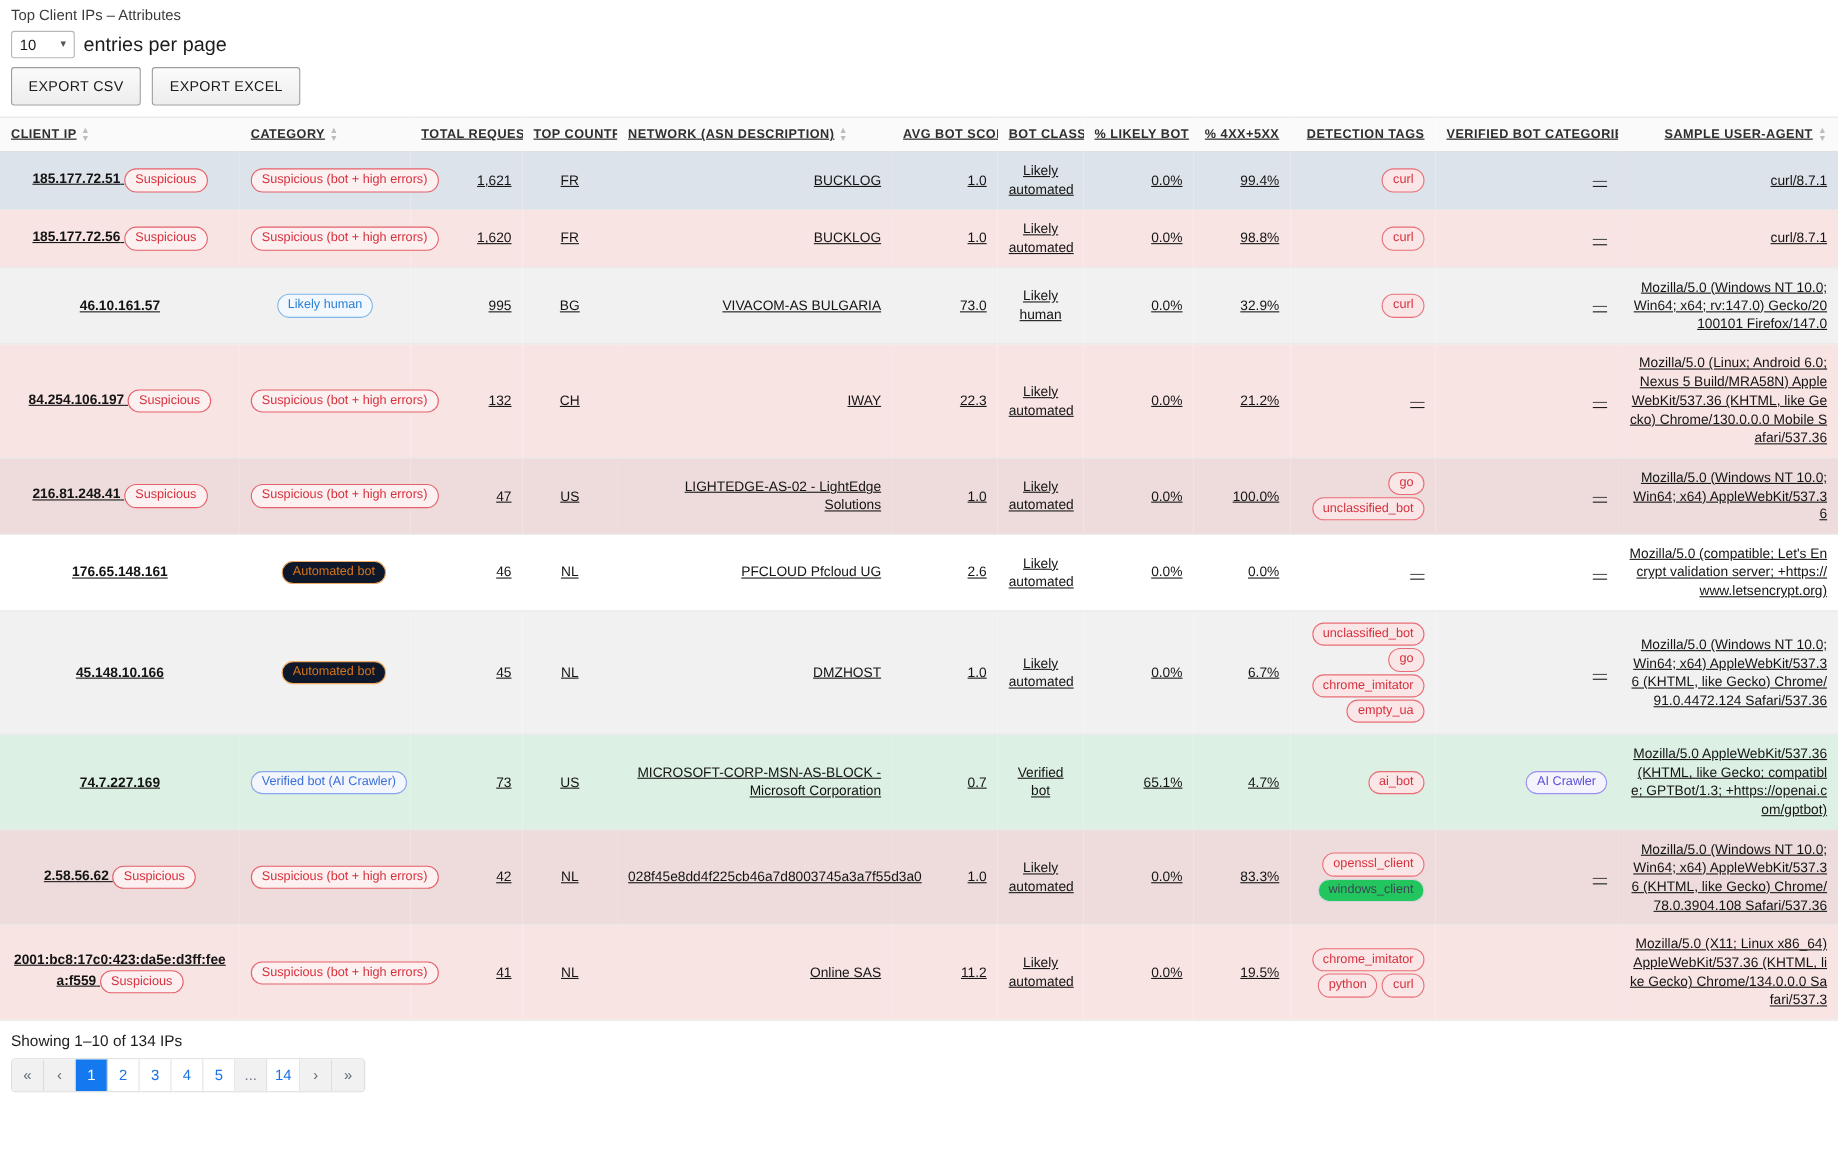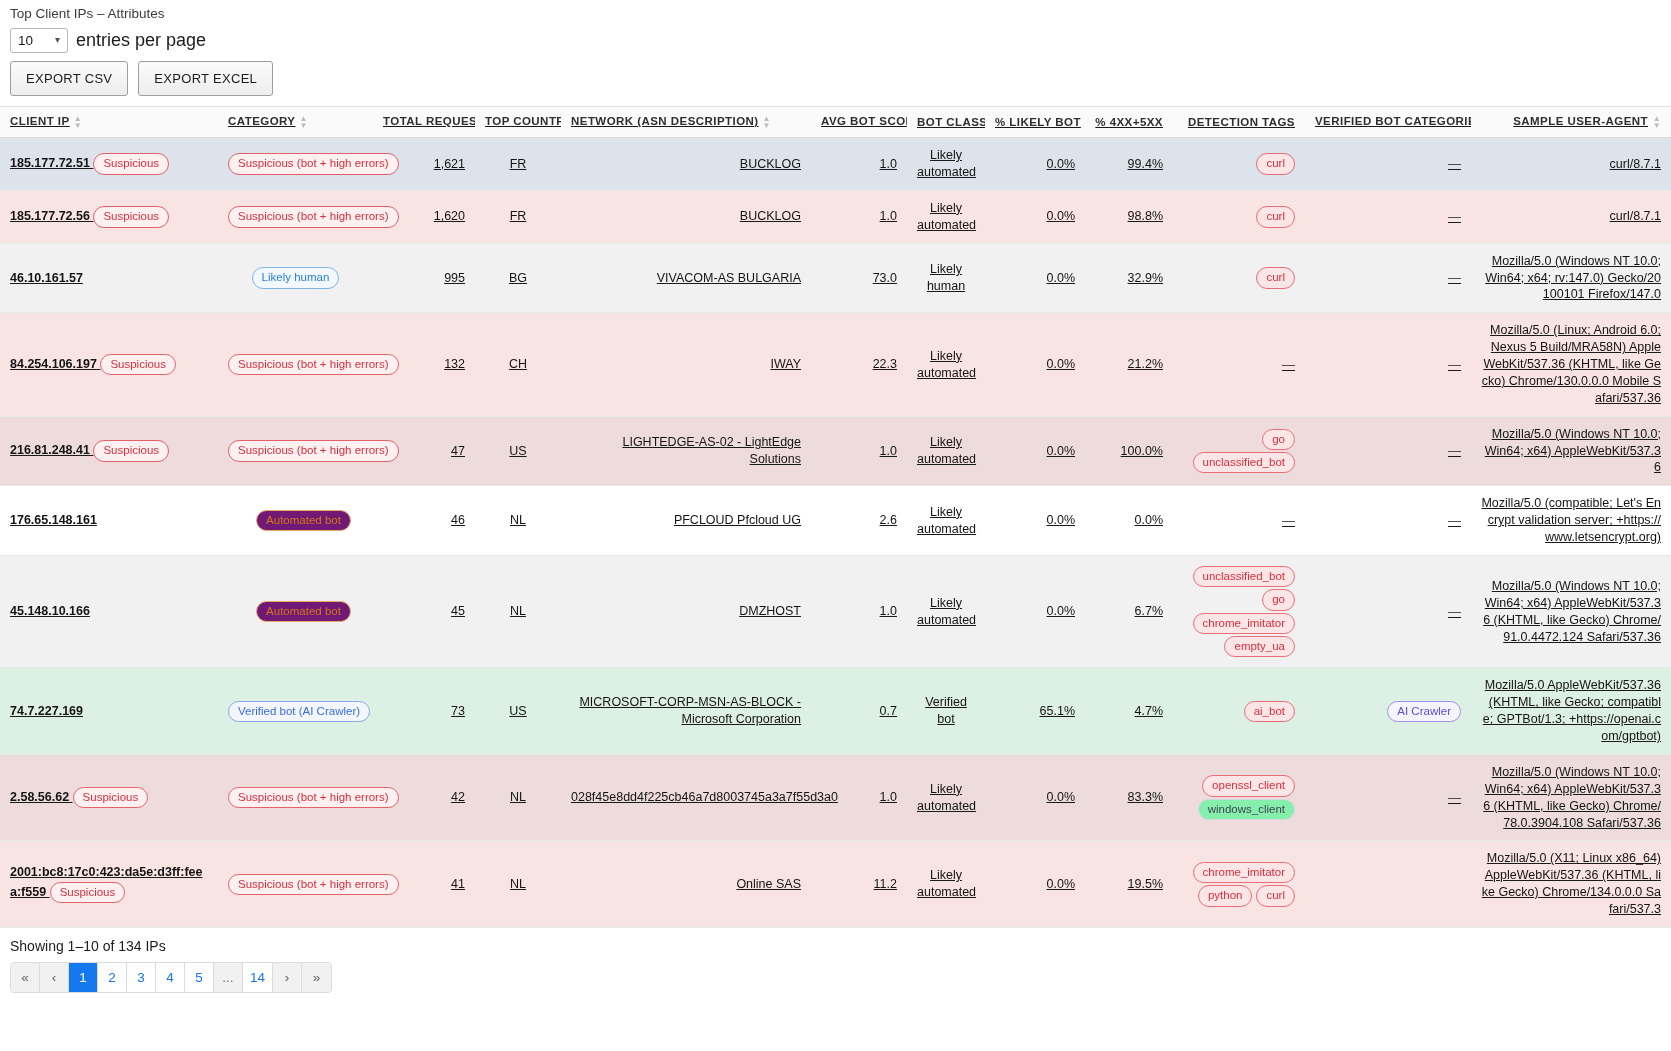--- a/index.html
+++ b/index.html
@@ -123,38 +123,38 @@
   tr.row-plain td { background: #ffffff; }
   tr.row-alt   td { background: #f1f1f1; }
   tr.row-ok    td { background: #ddf0e4; }
 
   .ip {
     font-weight: bold;
     font-size: 12.5px;
     white-space: normal;
     word-break: break-all;
   }
-  .ip-cell { text-align: left; }
+  .ip-cell { text-align: center; }
 
   .pill {
     display: inline-block;
     border-radius: 11px;
     padding: 2px 9px 3px 9px;
     font-size: 11.5px;
     line-height: 1.25;
     white-space: nowrap;
     border: 1px solid transparent;
     margin: 1px 0;
   }
   .pill-sus   { color: #d6303c; border-color: #e4606a; background: #fdf0f1; }
   .pill-human { color: #2b7fd4; border-color: #7fb6e8; background: #f2f8fd; }
-  .pill-auto  { color: #d4761b; border-color: #edab62; background: #701a75; margin-left: 16px; }
+  .pill-auto  { color: #d4761b; border-color: #edab62; background: #0f172a; margin-left: 16px; }
   .pill-ver   { color: #3a6ed8; border-color: #89a7ea; background: #f4f6fe; }
   .pill-tag   { color: #d6303c; border-color: #e96d76; background: #fbe6e7; }
-  .pill-tag-n { color: #3d4756; border-color: #d4d8de; background: #86efac; }
+  .pill-tag-n { color: #3d4756; border-color: #d4d8de; background: #22c55e; }
   .pill-aicr  { color: #5a4fd6; border-color: #9b93ee; background: #f4f3fe; }
 
   .tagstack { text-align: right; }
   .tagstack .pill { margin-left: 4px; }
 
   .dash { color: #3a3a3a; font-size: 13px; }
 
   .ua {
     text-align: right;
     word-break: break-all;

